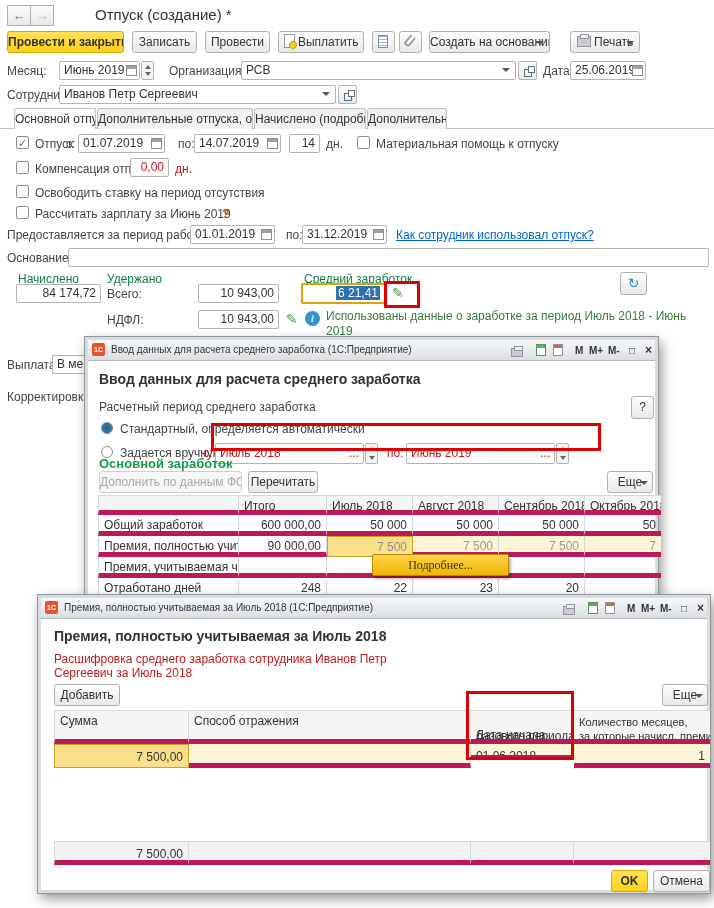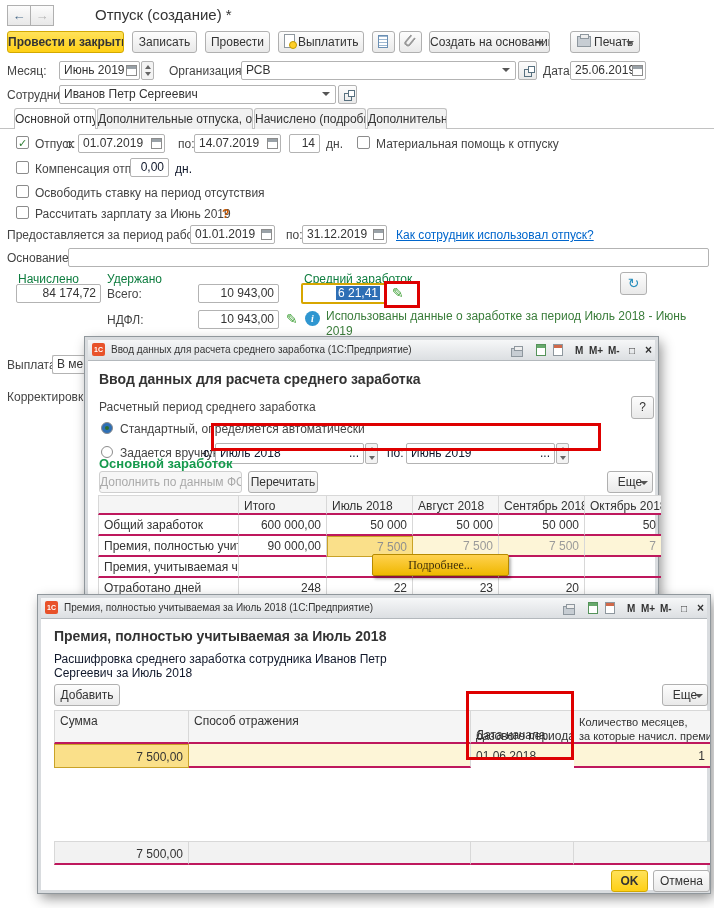--- a/index.html
+++ b/index.html
@@ -4,21 +4,21 @@
 <style>
   html,body{margin:0;padding:0;background:#fff;}
   #app{position:relative;width:714px;height:908px;background:#fff;
        font-family:"Liberation Sans","DejaVu Sans",sans-serif;font-size:12px;color:#333;overflow:hidden;}
   .a{position:absolute;box-sizing:border-box;}
   .lbl{color:#444;white-space:nowrap;}
   .glbl{color:#0e7d3f;white-space:nowrap;}
   .inp{background:#fff;border:1px solid #b3b3b3;border-radius:2px;height:19px;line-height:17px;
        padding:0 4px;white-space:nowrap;overflow:hidden;}
   .num{text-align:right;}
-  .gray{color:#0f172a;}
+  .gray{color:#b91c1c;}
   .btn{background:linear-gradient(#fdfdfd,#e9e9e9);border:1px solid #b0b0b0;border-radius:3px;
        height:22px;line-height:20px;text-align:center;cursor:pointer;white-space:nowrap;overflow:hidden;}
   .btn.yellow{background:linear-gradient(#ffe25a,#ffd015);border:1px solid #d3a900;font-weight:bold;}
   .btn.disabled{color:#aaa;border-color:#cfcfcf;background:#f6f6f6;}
   .navbtn{width:24px;height:21px;background:linear-gradient(#fcfcfc,#e8e8e8);border:1px solid #b0b0b0;
        text-align:center;line-height:19px;font-size:13px;}
   .tab{height:21px;line-height:20px;text-align:center;border:1px solid #c2c2c2;border-bottom:none;
        background:#f1f1f1;border-radius:3px 3px 0 0;overflow:hidden;white-space:nowrap;}
   .tab.active{background:#fff;z-index:3;}
   .tabline{height:1px;background:#c2c2c2;}
@@ -32,21 +32,21 @@
   .refresh{color:#2a8fbd;font-size:14px;}
   .infoc{width:15px;height:15px;border-radius:50%;background:#2f96d0;color:#fff;text-align:center;
          line-height:15px;font-size:10px;font-style:italic;font-weight:bold;font-family:"Liberation Serif",serif;}
   .greent{color:#3a7d3a;line-height:15px;}
   
   .dlg{background:#fff;border:3px solid #d9dcdf;outline:1px solid #90979c;box-shadow:3px 5px 12px rgba(0,0,0,.45);}
   .tbar{left:0;top:0;right:0;height:21px;background:linear-gradient(#f6f7f8,#dcdfe2);border-bottom:1px solid #b3b8bc;}
   .tbar-title{font-size:10px;color:#333;white-space:nowrap;}
   .tico{font-size:10px;color:#333;font-weight:bold;line-height:15px;cursor:pointer;}
   .dlg-h1{font-size:14px;font-weight:bold;white-space:nowrap;}
-  .cell{border-right:1px solid #d8d8d8;border-bottom:2px solid #be185d;padding:2px 5px;
+  .cell{border-right:1px solid #d8d8d8;border-bottom:5px solid #be185d;padding:2px 5px;
         line-height:16px;white-space:nowrap;overflow:hidden;}
   .thead{background:#f5f5f5;border-top:1px solid #d8d8d8;}
   .cell.first{border-left:1px solid #d8d8d8;}
   .ysel{background:#fae08a;border:1px solid #c9a227;}
   .ylite{background:#fdf5d7;}
   .tooltip{background:linear-gradient(#ffd24f,#efb700);border:1px solid #b68a00;text-align:center;
            line-height:20px;color:#40300a;box-shadow:2px 3px 3px rgba(0,0,0,.3);border-radius:2px;font-family:Liberation Serif, serif;}
   .redbox{border:3px solid #de0000;z-index:40;}
   
   .ico-cal{width:11px;height:11px;border:1px solid #8c8c8c;background:#fff;cursor:pointer;}

